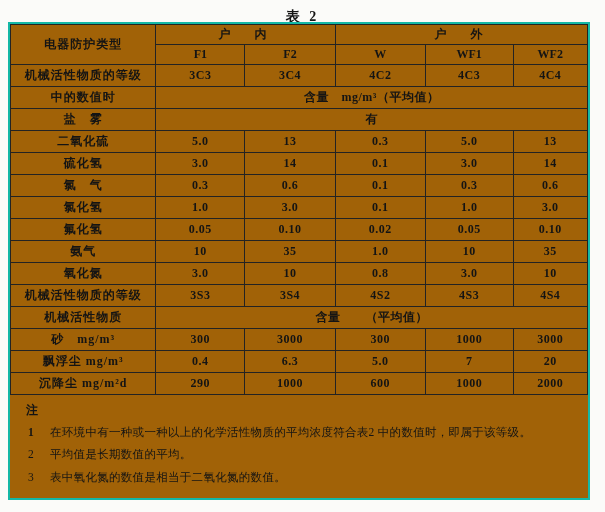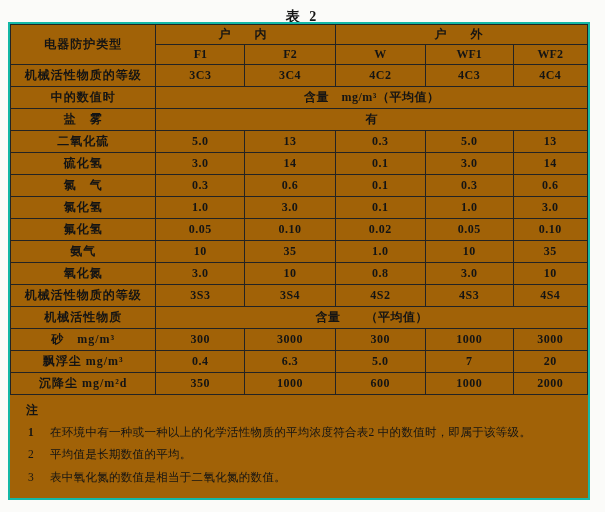--- a/index.html
+++ b/index.html
@@ -212,21 +212,21 @@
         <td class="lbl">飘浮尘 mg/m³</td>
         <td class="val">0.4</td>
         <td class="val">6.3</td>
         <td class="val">5.0</td>
         <td class="val">7</td>
         <td class="val">20</td>
       </tr>
 
       <tr>
         <td class="lbl">沉降尘 mg/m²d</td>
-        <td class="val">350</td>
+        <td class="val">290</td>
         <td class="val">1000</td>
         <td class="val">600</td>
         <td class="val">1000</td>
         <td class="val">2000</td>
       </tr>
     </tbody>
   </table>
 
   <div class="notes">
     <div class="note-heading">注</div>

